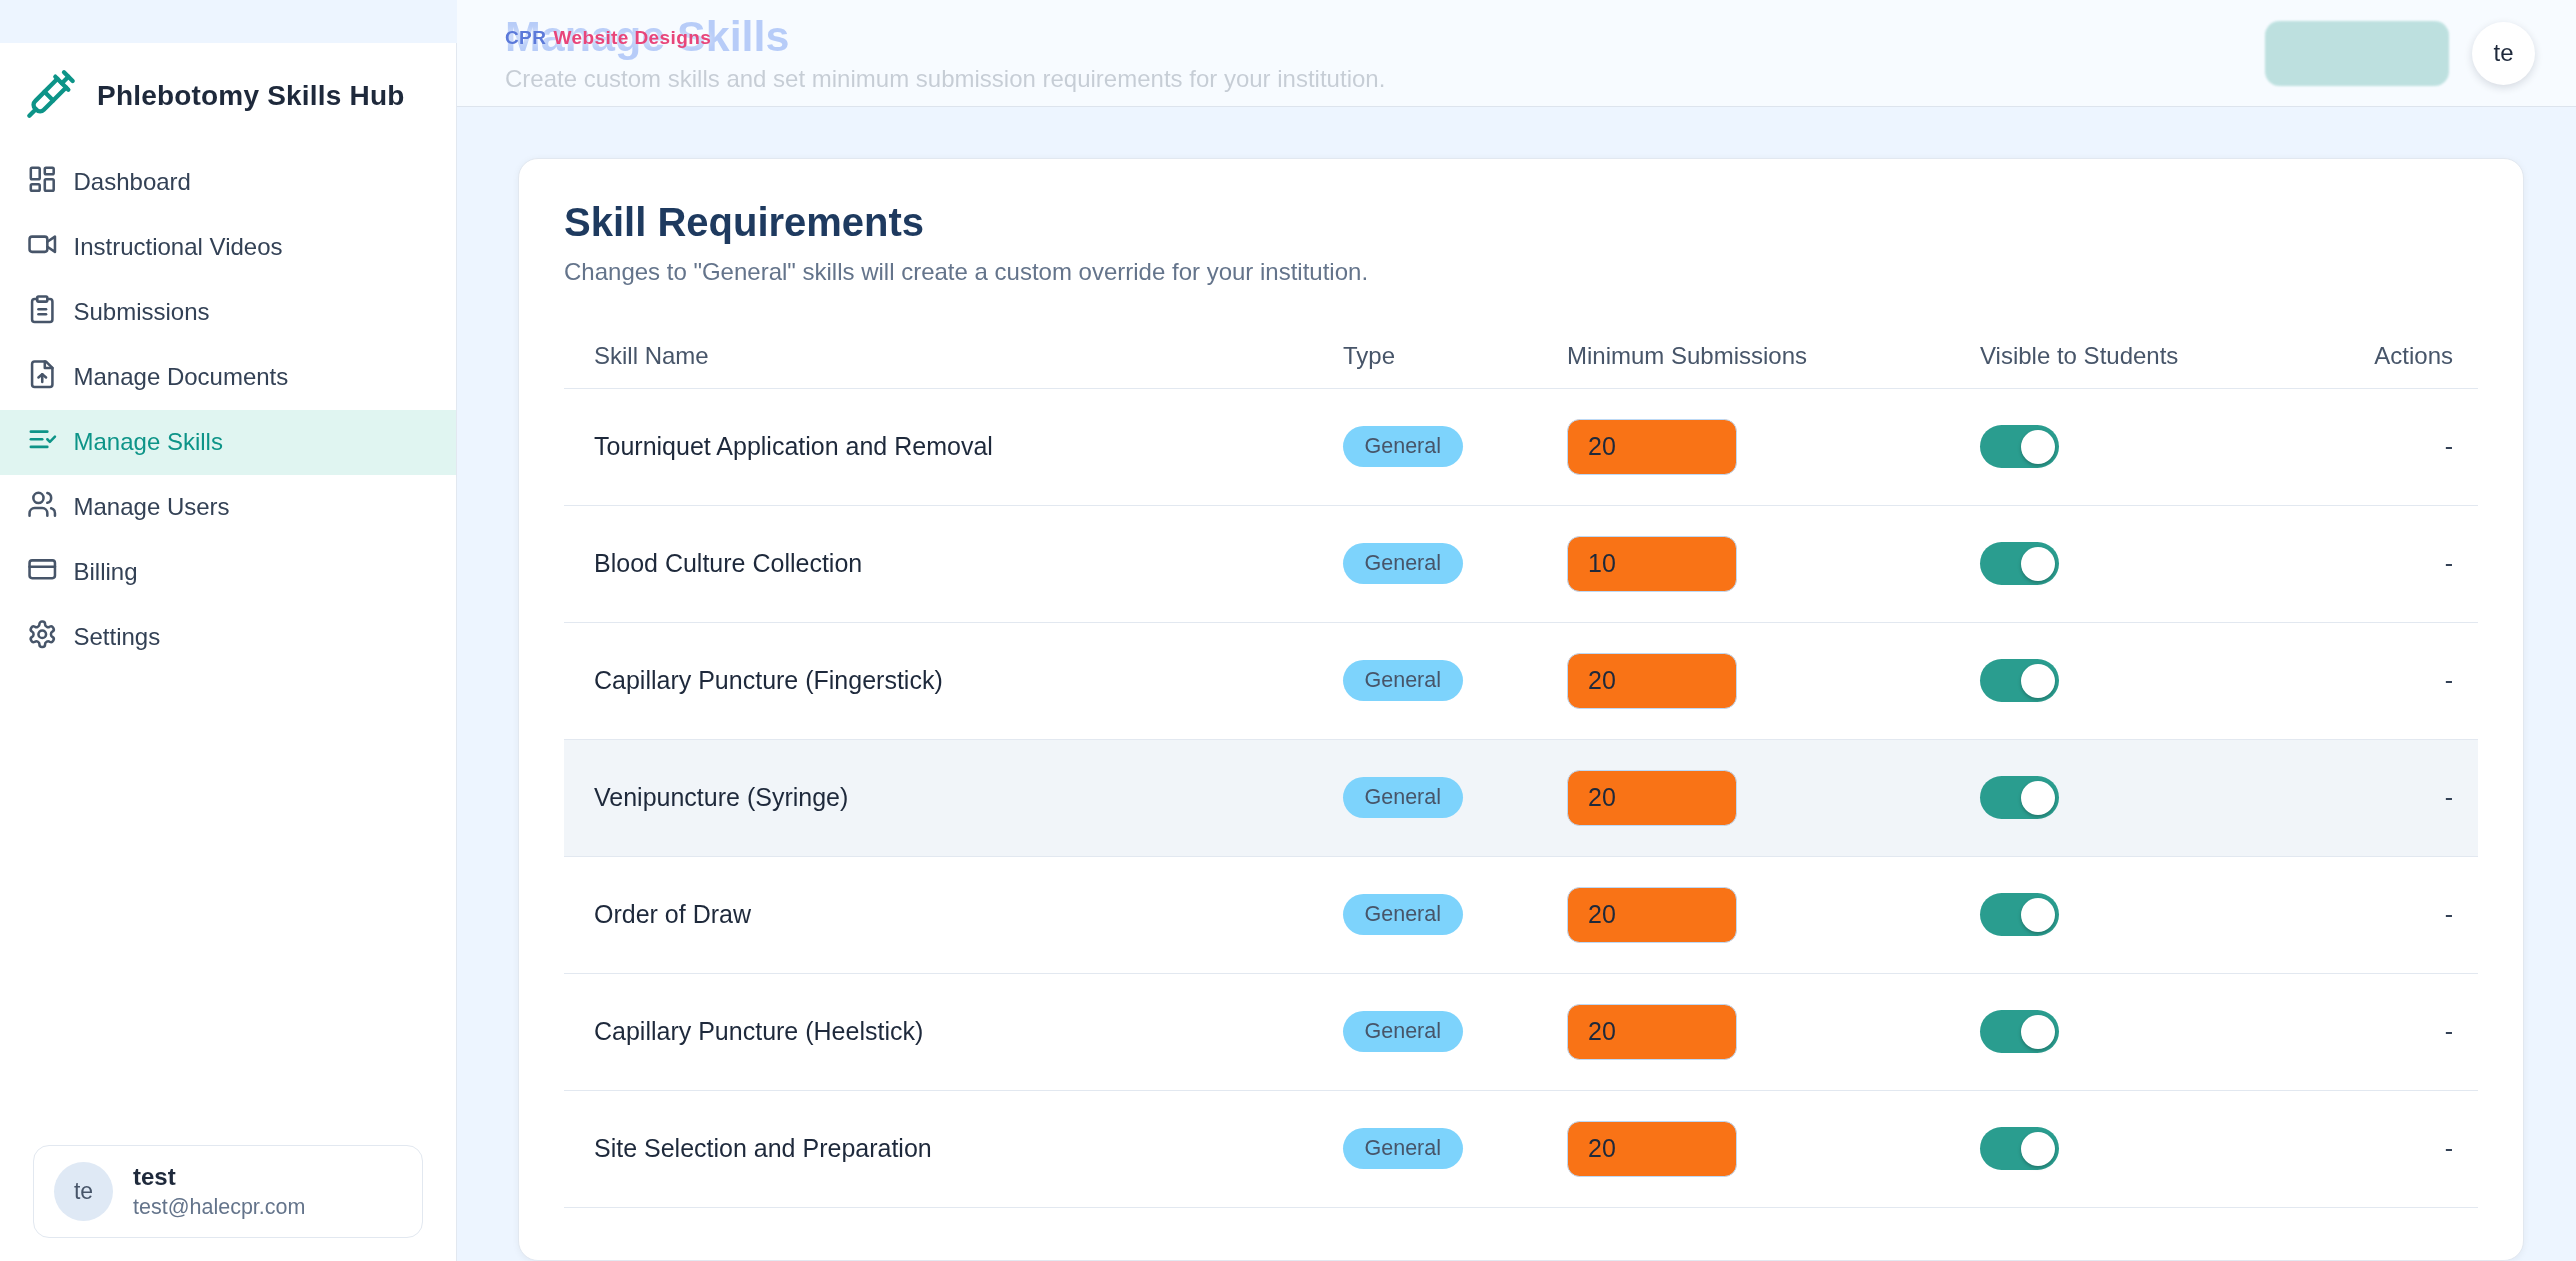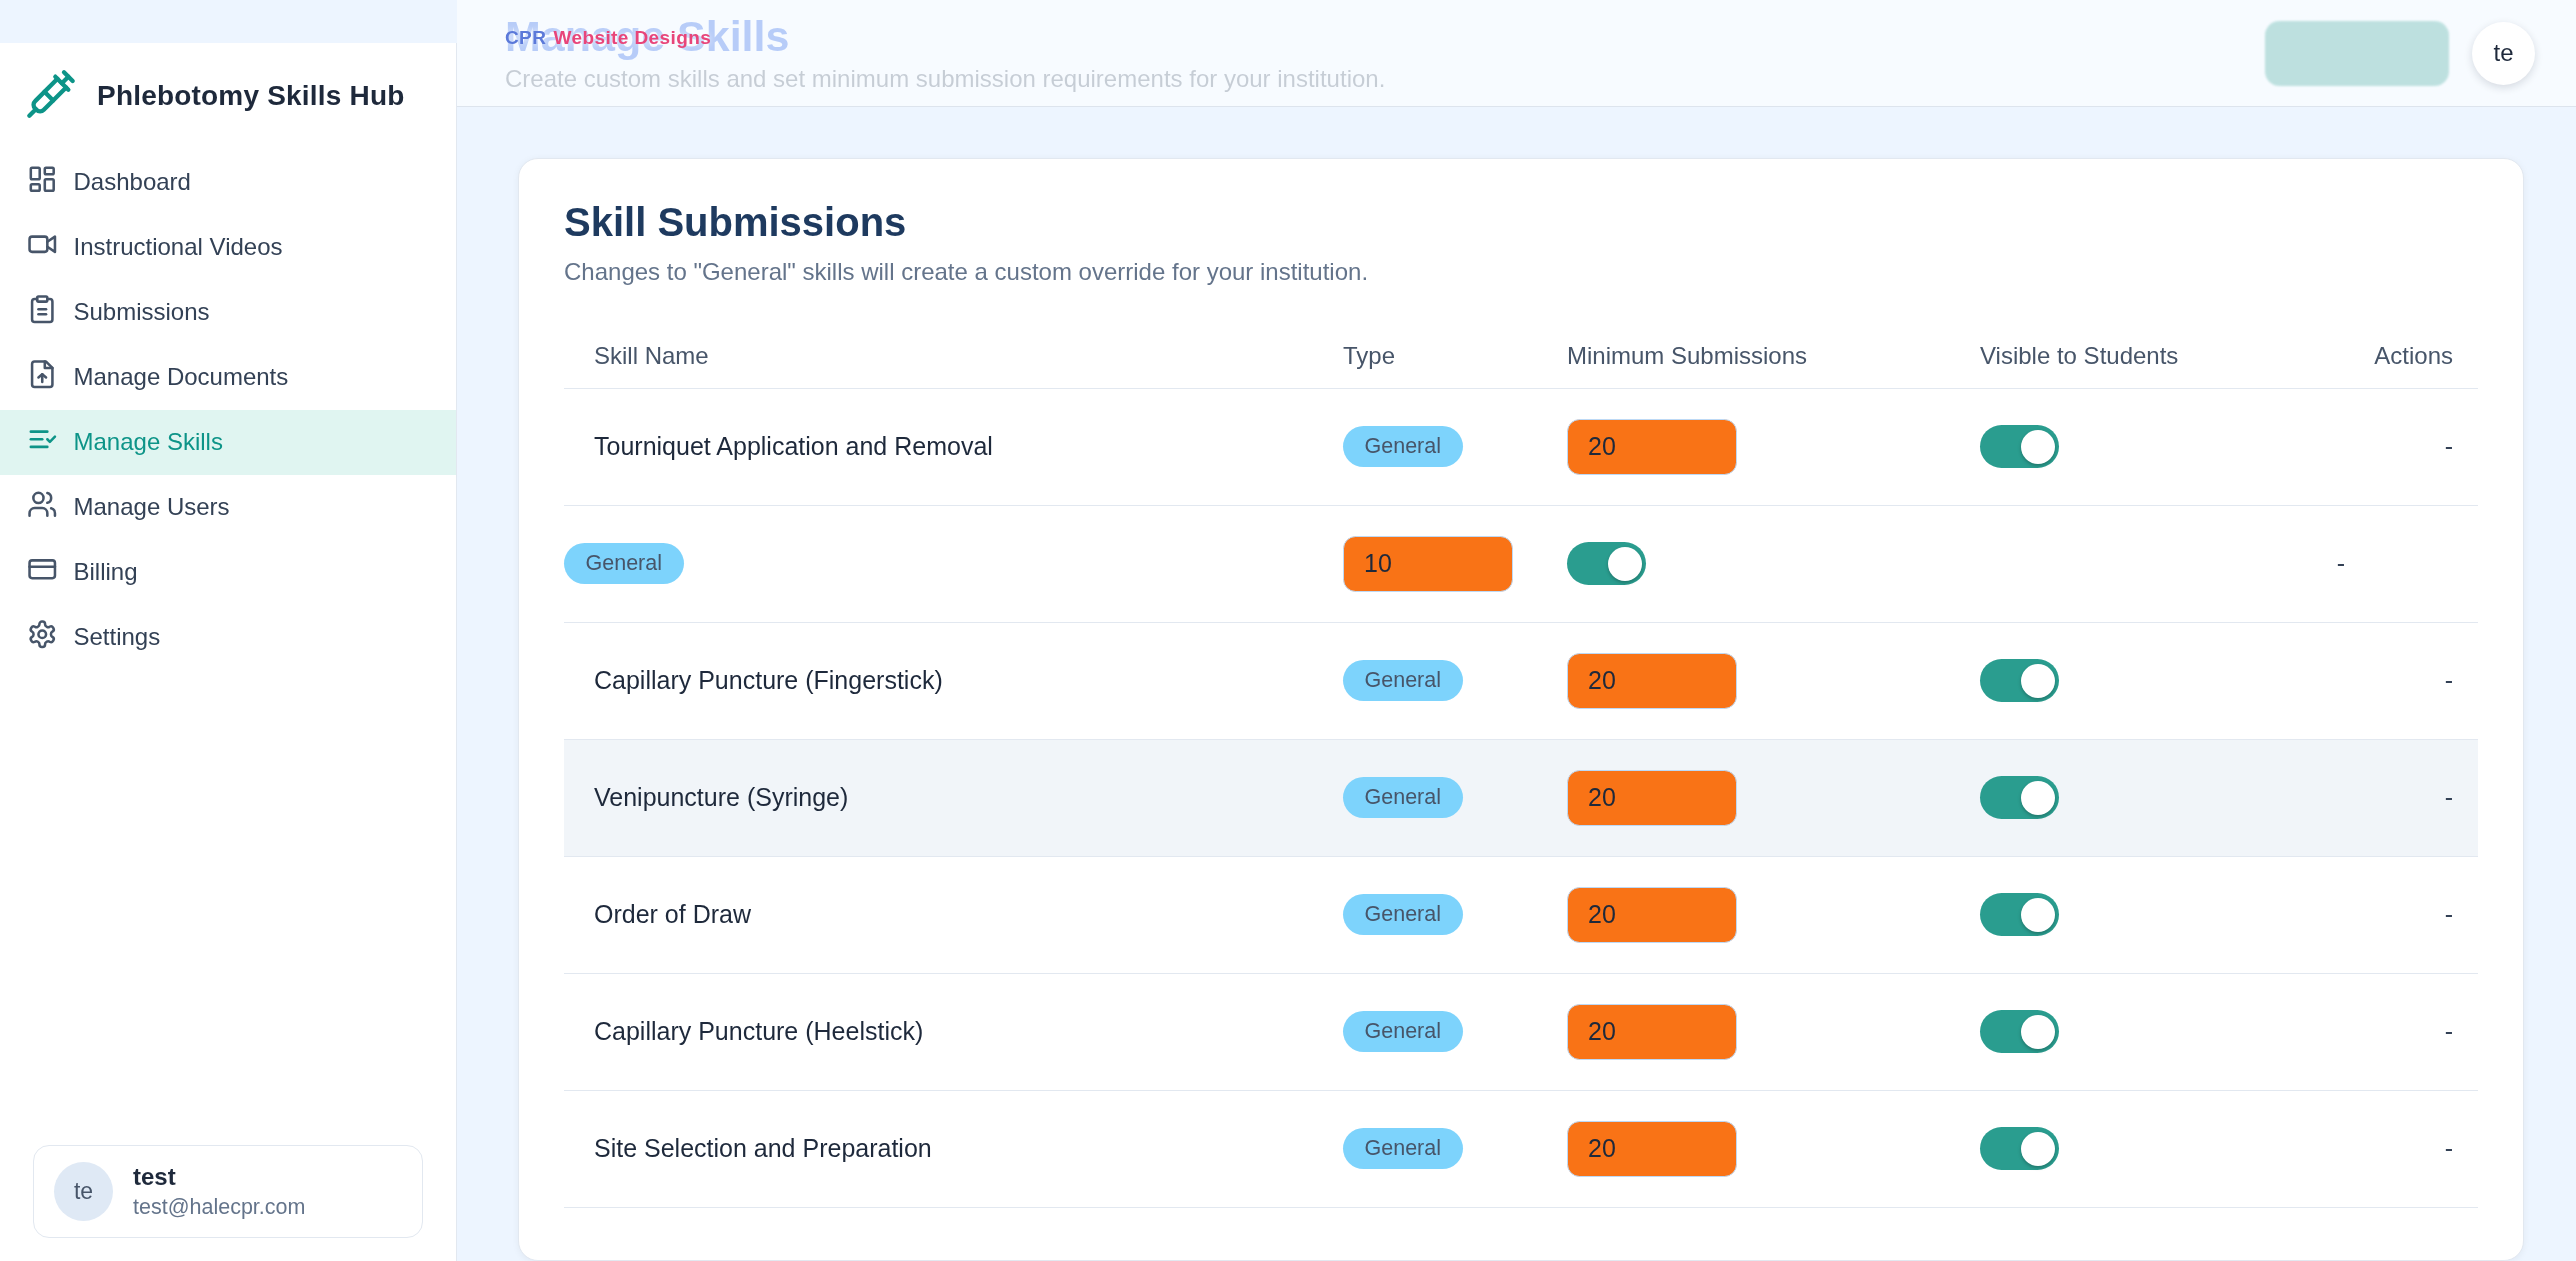--- a/index.html
+++ b/index.html
@@ -259,21 +259,21 @@
           <span class="wm1">CPR</span><span class="wm2">Website Designs</span>
         </div>
       </div>
       <div class="topbar-right">
         <div class="ghost-button"></div>
         <div class="topbar-avatar">te</div>
       </div>
     </header>
 
     <section class="card">
-      <div class="card-title">Skill Submissions</div>
+      <div class="card-title">Skill Requirements</div>
       <div class="card-subtitle">Changes to "General" skills will create a custom override for your institution.</div>
 
       <div class="table">
         <div class="thead">
           <div class="col-name">Skill Name</div>
           <div>Type</div>
           <div>Minimum Submissions</div>
           <div>Visible to Students</div>
           <div class="col-actions">Actions</div>
         </div>
@@ -284,20 +284,21 @@
           <div><input class="min-input" value="20" style=""></div>
           <div>
               <div class="toggle on">
                 <div class="knob"></div>
               </div>
             </div>
           <div class="cell-actions">-</div>
         </div>
 
         <div class="trow">
+          <div class="cell-name">Blood Culture Collection</div>
           <div><span class="badge">General</span></div>
           <div><input class="min-input" value="10" style=""></div>
           <div>
               <div class="toggle on">
                 <div class="knob"></div>
               </div>
             </div>
           <div class="cell-actions">-</div>
         </div>
 

